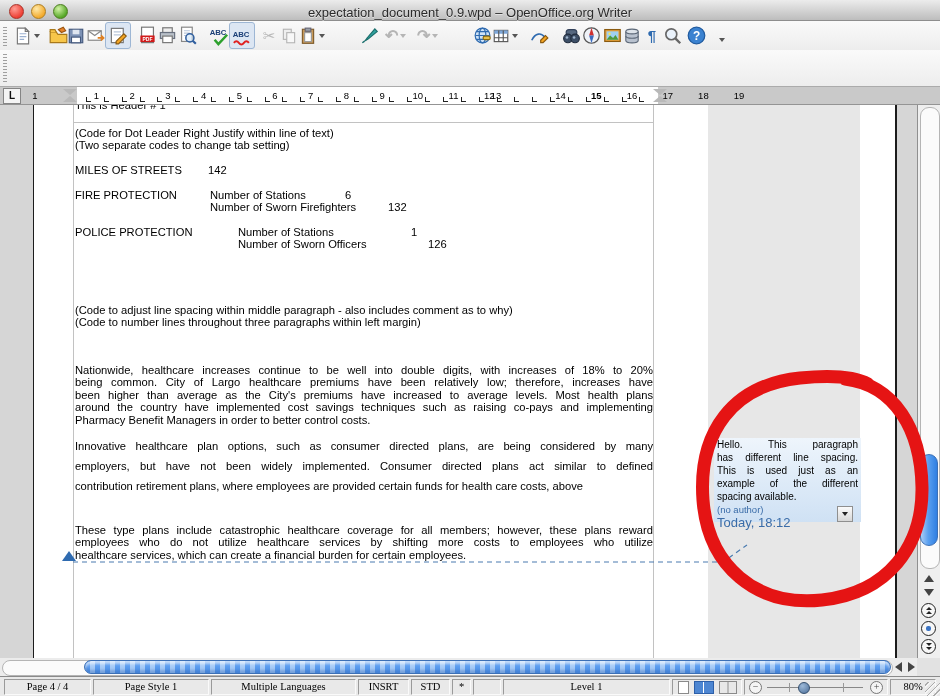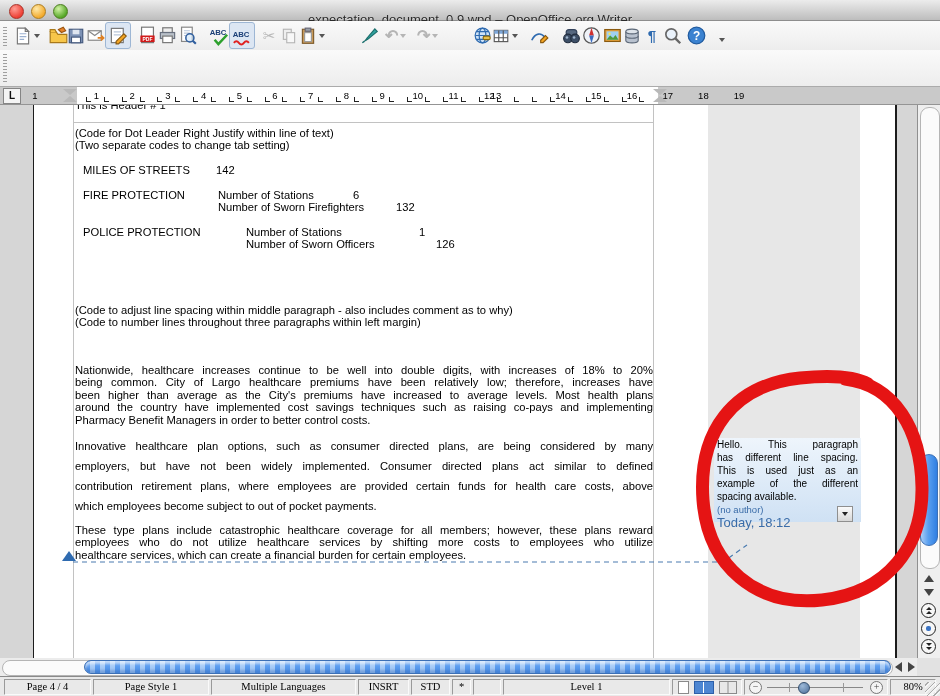--- a/index.html
+++ b/index.html
@@ -5,21 +5,21 @@
   html,body{margin:0;padding:0;background:#555;}
   #window{position:relative;width:940px;height:696px;background:#ececec;overflow:hidden;
           font-family:"Liberation Sans",sans-serif;-webkit-font-smoothing:antialiased;}
   
   #titlebar{position:absolute;left:0;top:0;width:940px;height:20px;
     background:linear-gradient(#ececec,#bdbdbd);border-bottom:1px solid #8e8e8e;}
   .tl{position:absolute;top:3.5px;width:13px;height:13px;border-radius:50%;}
   #tl-close{left:9px;background:radial-gradient(circle at 35% 30%,#ff9d94,#ee4035 70%);border:1px solid #a93128;}
   #tl-min{left:31px;background:radial-gradient(circle at 35% 30%,#ffe9a8,#f3ab2e 70%);border:1px solid #ad7d20;}
   #tl-zoomb{left:53px;background:radial-gradient(circle at 35% 30%,#d2f3a5,#57a829 70%);border:1px solid #4c7d1f;}
-  #title-text{position:absolute;left:0;right:0;top:12px;text-align:center;font-size:13px;color:#2b2b2b;
+  #title-text{position:absolute;left:0;right:0;top:5px;text-align:center;font-size:13px;color:#2b2b2b;
     text-shadow:0 1px 0 rgba(255,255,255,.55);}
   
   .toolbar{position:absolute;left:0;width:940px;background:linear-gradient(#fafafa,#ededed);}
   #toolbar1{top:21px;height:29px;}
   #toolbar2{top:50px;height:36px;border-bottom:1px solid #ababab;}
   .grip{position:absolute;left:3px;top:4px;bottom:4px;width:4px;
     background:repeating-linear-gradient(0deg,#9f9f9f 0 1px,transparent 1px 3px);}
   .tbtn{position:absolute;top:2px;height:25px;width:24px;display:flex;align-items:center;justify-content:center;border-radius:3px;}
   .tbtn.wcaret{width:33px;justify-content:flex-start;padding-left:2px;}
   .tbtn.pressed{background:#dce6f3;border:1px solid #9db6d4;top:1px;}
@@ -56,21 +56,21 @@
   #comment-pane{position:absolute;left:708px;top:0;width:152px;height:553px;background:#e7e7e7;}
   .frameline{position:absolute;top:0;bottom:0;width:1px;background:#c2c2c2;}
   #headerline{position:absolute;left:73px;top:17px;width:581px;height:1px;background:#c2c2c2;}
   #header-clip{position:absolute;left:75px;top:0;width:400px;height:6px;overflow:hidden;font-size:11.2px;color:#000;}
   #header-clip span{display:block;margin-top:-6px;}
   .docblock{position:absolute;left:75px;width:578px;font-size:11.2px;color:#000;}
   .tline{line-height:12.4px;}
   .jlines .tline{text-align:justify;text-align-last:justify;}
   .jlines .tline:last-child{text-align:left;text-align-last:left;}
   #para2 .tline{line-height:20px;}
-  .tabrow{position:relative;height:12.4px;margin-left:8px;}
+  .tabrow{position:relative;height:12.4px;}
   .tabrow span{position:absolute;top:0;white-space:nowrap;}
   #heading{text-decoration:underline;}
   
   #bubble{position:absolute;left:714px;top:333px;width:147px;height:84px;
     background:linear-gradient(#eef5fc,#cfe1f4);}
   #bubble-text{position:absolute;left:3px;top:1px;width:141px;font-size:10px;color:#000;}
   #bubble-text .tline{line-height:12.9px;}
   #bubble-author{position:absolute;left:3px;top:66px;font-size:9.5px;color:#3a6ca8;}
   #bubble-time{position:absolute;left:3px;top:77px;font-size:13px;color:#3a6ca8;}
   #bubble-menu{position:absolute;right:8px;top:68px;width:14px;height:14px;border:1px solid #8f8f8f;
@@ -438,21 +438,21 @@
         <span class="rnum" style="left: 239.3px;">5</span>
         <span class="rnum" style="left: 275px;">6</span>
         <span class="rnum" style="left: 310.7px;">7</span>
         <span class="rnum" style="left: 346.4px;">8</span>
         <span class="rnum" style="left: 382.1px;">9</span>
         <span class="rnum" style="left: 417.8px;">10</span>
         <span class="rnum" style="left: 453.5px;">11</span>
         <span class="rnum" style="left: 489.2px;">12</span>
         <span class="rnum" style="left: 496px;">13</span>
         <span class="rnum" style="left: 560.6px;">14</span>
-        <span class="rnum" style="left: 596.3px;">15</span>
+        <span class="rnum" style="left: 596.3px; font-weight: bold;">15</span>
         <span class="rnum" style="left: 632px;">16</span>
         <span class="rnum" style="left: 667.7px;">17</span>
         <span class="rnum" style="left: 703.4px;">18</span>
         <span class="rnum" style="left: 739.1px;">19</span>
       </div>
     <div id="ruler-tabs">
         <span class="rtab" style="left: 86px;"></span>
         <span class="rtab" style="left: 103.85px;"></span>
         <span class="rtab" style="left: 121.7px;"></span>
         <span class="rtab" style="left: 139.55px;"></span>
@@ -547,21 +547,20 @@
         <div class="tline">Nationwide, healthcare increases continue to be well into double digits, with increases of 18% to 20%</div>
         <div class="tline">being common.  City of Largo healthcare premiums have been relatively low; therefore, increases have</div>
         <div class="tline">been higher than average as the City's premiums have increased to average levels.  Most health plans</div>
         <div class="tline">around the country have implemented cost savings techniques such as raising co-pays and implementing</div>
         <div class="tline">Pharmacy Benefit Managers in order to better control costs.</div>
       </div>
     <div class="docblock jlines" style="top:331px" id="para2">
         <div class="tline">Innovative healthcare plan options, such as consumer directed plans, are being considered by many</div>
         <div class="tline">employers, but have not been widely implemented.  Consumer directed plans act similar to defined</div>
         <div class="tline">contribution retirement plans, where employees are provided certain funds for health care costs, above</div>
-        <div class="tline">which employees become subject to out of pocket payments.</div>
       </div>
     <div class="docblock jlines" style="top:419px" id="para3">
         <div class="tline">These type plans include catastrophic healthcare coverage for all members; however, these plans reward</div>
         <div class="tline">employees who do not utilize healthcare services by shifting more costs to employees who utilize</div>
         <div class="tline">healthcare services, which can create a financial burden for certain employees.</div>
       </div>
 
     <div id="bubble">
       <div id="bubble-text" class="jlines">
           <div class="tline">Hello.  This paragraph</div>

